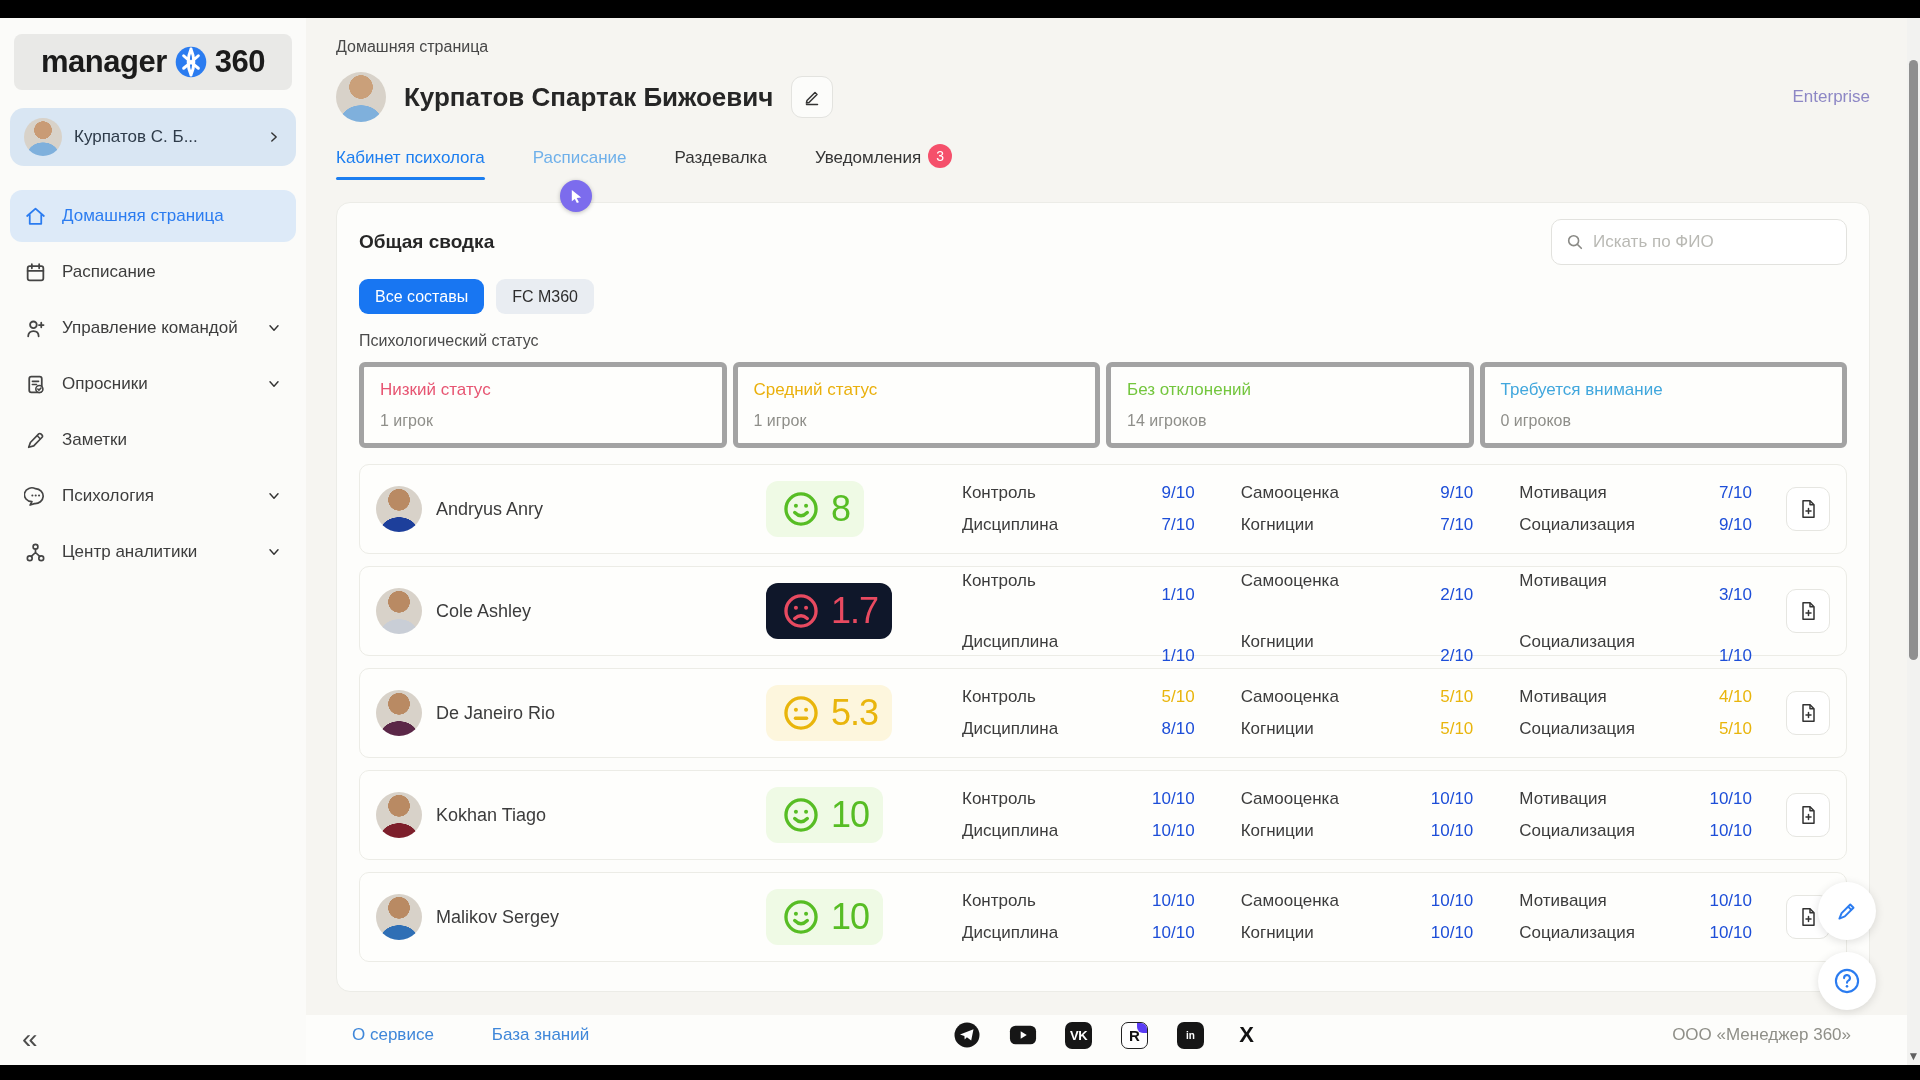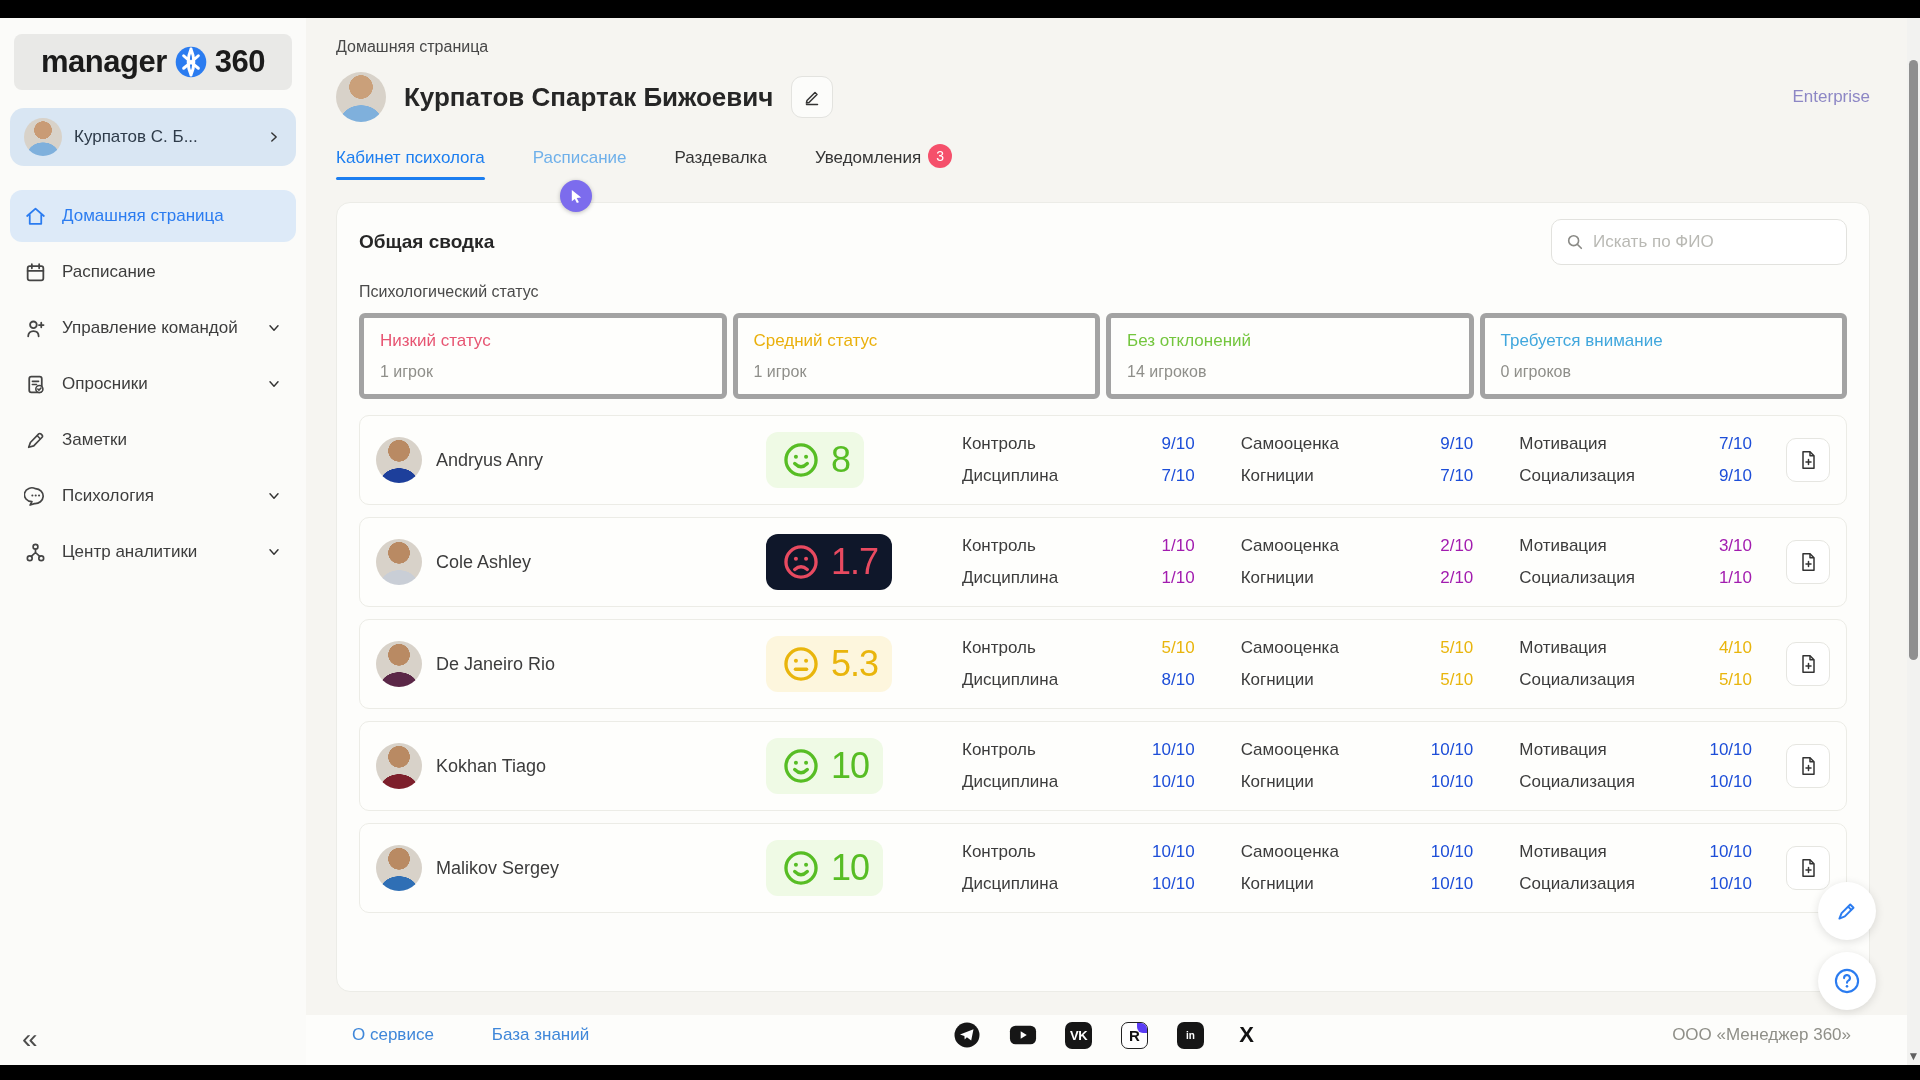--- a/index.html
+++ b/index.html
@@ -86,21 +86,21 @@
   .face { display:none; }
   .mood-badge[data-tone="green"] .face-happy { display:block; }
   .mood-badge[data-tone="yellow"] .face-neutral { display:block; }
   .mood-badge[data-tone="red"] .face-sad { display:block; }
   .pstats { flex:1; display:grid; grid-template-columns:1fr 1fr 1fr; column-gap:46px; row-gap:12px; margin:0 34px 0 6px; }
   .stat { display:flex; justify-content:space-between; align-items:center; font-size:17px; }
   .stat-label { color:#3c3c3c; }
   .stat-value { font-weight:500; }
   .stat-value[data-tone="green"] { color:#1d4ed8; }
   .stat-value[data-tone="yellow"] { color:#e9b50c; }
-  .stat-value[data-tone="red"] { color:#a21caf; }
+  .stat-value[data-tone="red"] { color:#1d4ed8;margin-top:29px; }
   .doc-btn { flex:0 0 44px; width:44px; height:44px; background:#fff; border:1px solid #e6e6e1; border-radius:10px; display:flex; align-items:center; justify-content:center; cursor:pointer; }
 
   
   .page-footer { position:absolute; left:306px; right:13px; bottom:0; height:50px; background:#fdfdfb; display:flex; align-items:center; padding:0 56px 10px 46px; z-index:5; }
   .foot-links { display:flex; gap:58px; }
   .foot-link { font-size:17px; color:#3f87d9; cursor:pointer; }
   .socials { position:absolute; left:50%; transform:translateX(-50%); display:flex; gap:28px; align-items:center; }
   .soc { width:28px; height:28px; display:flex; align-items:center; justify-content:center; cursor:pointer; }
   .soc-rect { width:27px; height:27px; border-radius:7px; background:#161616; color:#fff; display:flex; align-items:center; justify-content:center; font-weight:700; }
   .soc-vk { font-size:13px; letter-spacing:-0.5px; }
@@ -259,20 +259,24 @@
           <h2 class="card-title">Общая сводка</h2>
           <div class="search-box">
             <svg width="18" height="18" viewBox="0 0 20 20">
                 <circle cx="8.5" cy="8.5" r="5.5" stroke="#8a8a86" stroke-width="1.8" fill="none"></circle>
                 <path d="M12.8 12.8 L17 17" stroke="#8a8a86" stroke-width="1.8" stroke-linecap="round"></path>
               </svg>
             <input type="text" placeholder="Искать по ФИО" style="">
           </div>
         </div>
 
+        <div class="chips">
+          <div class="chip active">Все составы</div>
+          <div class="chip">FC M360</div>
+        </div>
 
         <div class="section-label">Психологический статус</div>
 
         <div class="status-grid">
           <div class="status-card">
             <div class="st-title" data-tone="red">Низкий статус</div>
             <div class="st-count">1 игрок</div>
           </div>
           <div class="status-card">
             <div class="st-title" data-tone="yellow">Средний статус</div>

